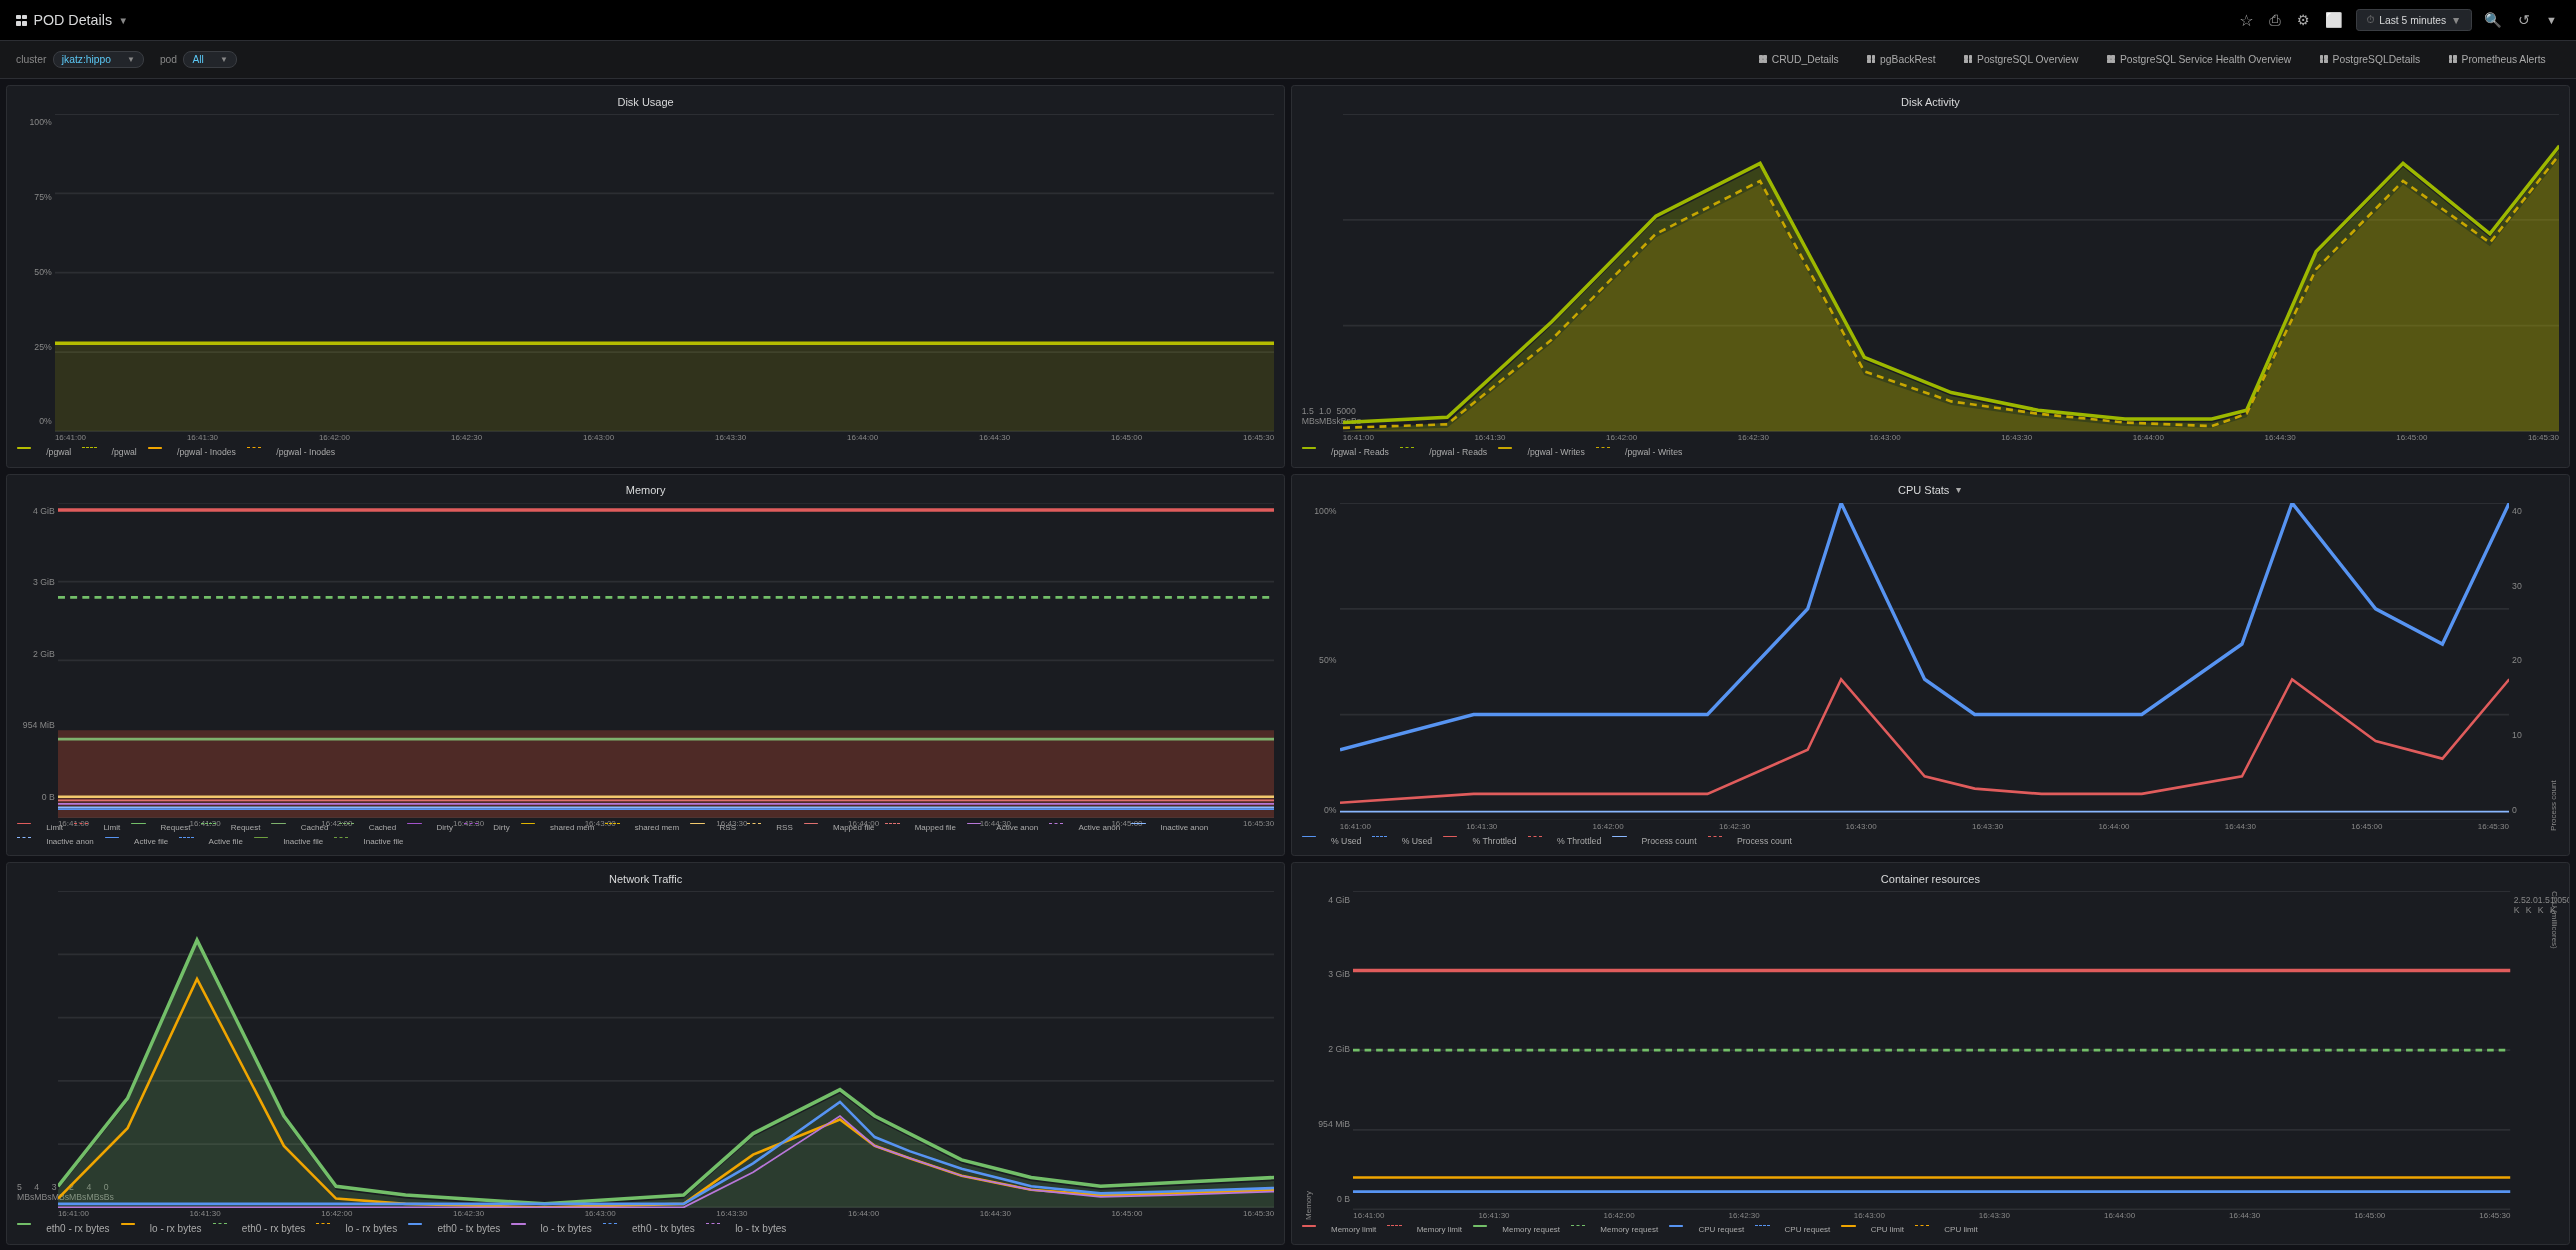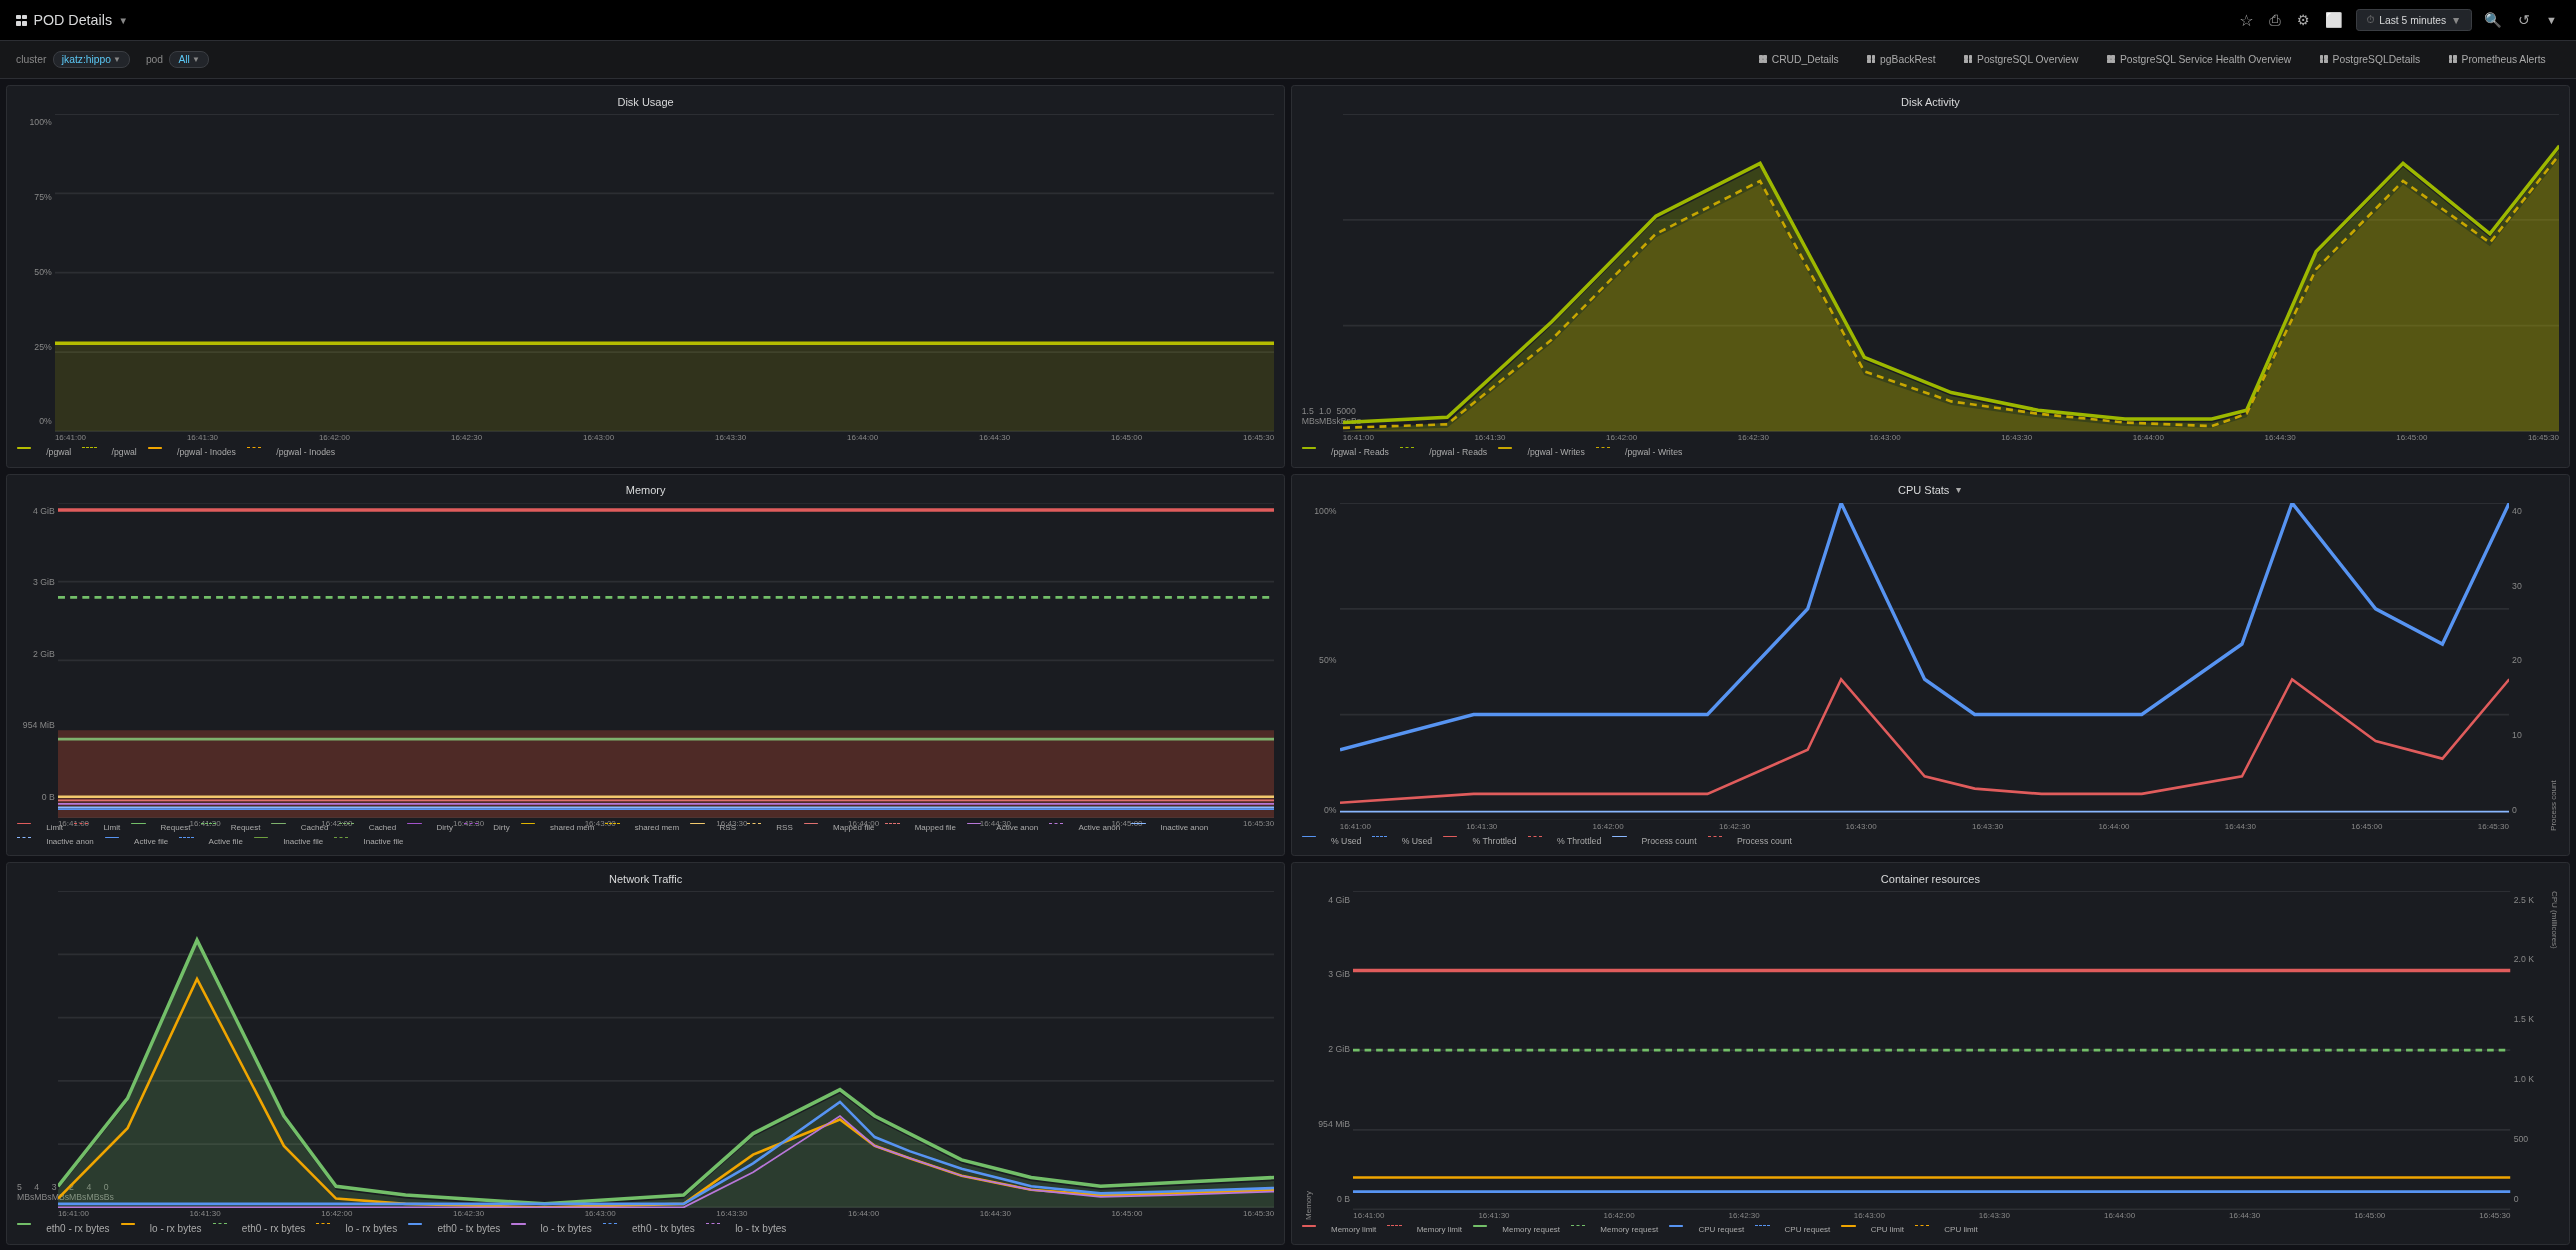--- a/index.html
+++ b/index.html
@@ -94,21 +94,21 @@
     }
     .nav-filter .filter-val {
       background: #22252a;
       border: 0.8px solid #3a3d42;
       border-radius: 8px;
       padding: 2.4px 8px;
       color: #5bc8f5;
       cursor: pointer;
       display: flex;
       align-items: center;
-      gap: 2px;
+      gap: 16px;
       font-size: 10.3px;
     }
     .nav-filter .filter-val .caret { color: #888; font-size: 8px; }
     .nav-spacer { flex: 1; }
     .nav-links {
       display: flex;
       align-items: center;
       gap: 0;
     }
     .nav-link {
@@ -767,21 +767,21 @@
           <span>16:42:00</span>
           <span>16:42:30</span>
           <span>16:43:00</span>
           <span>16:43:30</span>
           <span>16:44:00</span>
           <span>16:44:30</span>
           <span>16:45:00</span>
           <span>16:45:30</span>
         </div>
       </div>
-      <div style="width:38px;display:flex;flex-direction:column;justify-content:space-between;align-items:flex-start;padding:3.2px 0 16px 3.2px;font-size:8.7px;color:#888;">
+      <div style="width:38px;display:flex;flex-direction:row;justify-content:space-between;align-items:flex-start;padding:3.2px 0 16px 3.2px;font-size:8.7px;color:#888;">
         <span>2.5 K</span>
         <span>2.0 K</span>
         <span>1.5 K</span>
         <span>1.0 K</span>
         <span>500</span>
         <span>0</span>
       </div>
       <div style="writing-mode:vertical-rl;transform:rotate(0deg);font-size:8px;color:#888;display:flex;align-items:center;padding:0 0 16px 1.6px;">
         <span>CPU (millicores)</span>
       </div>

